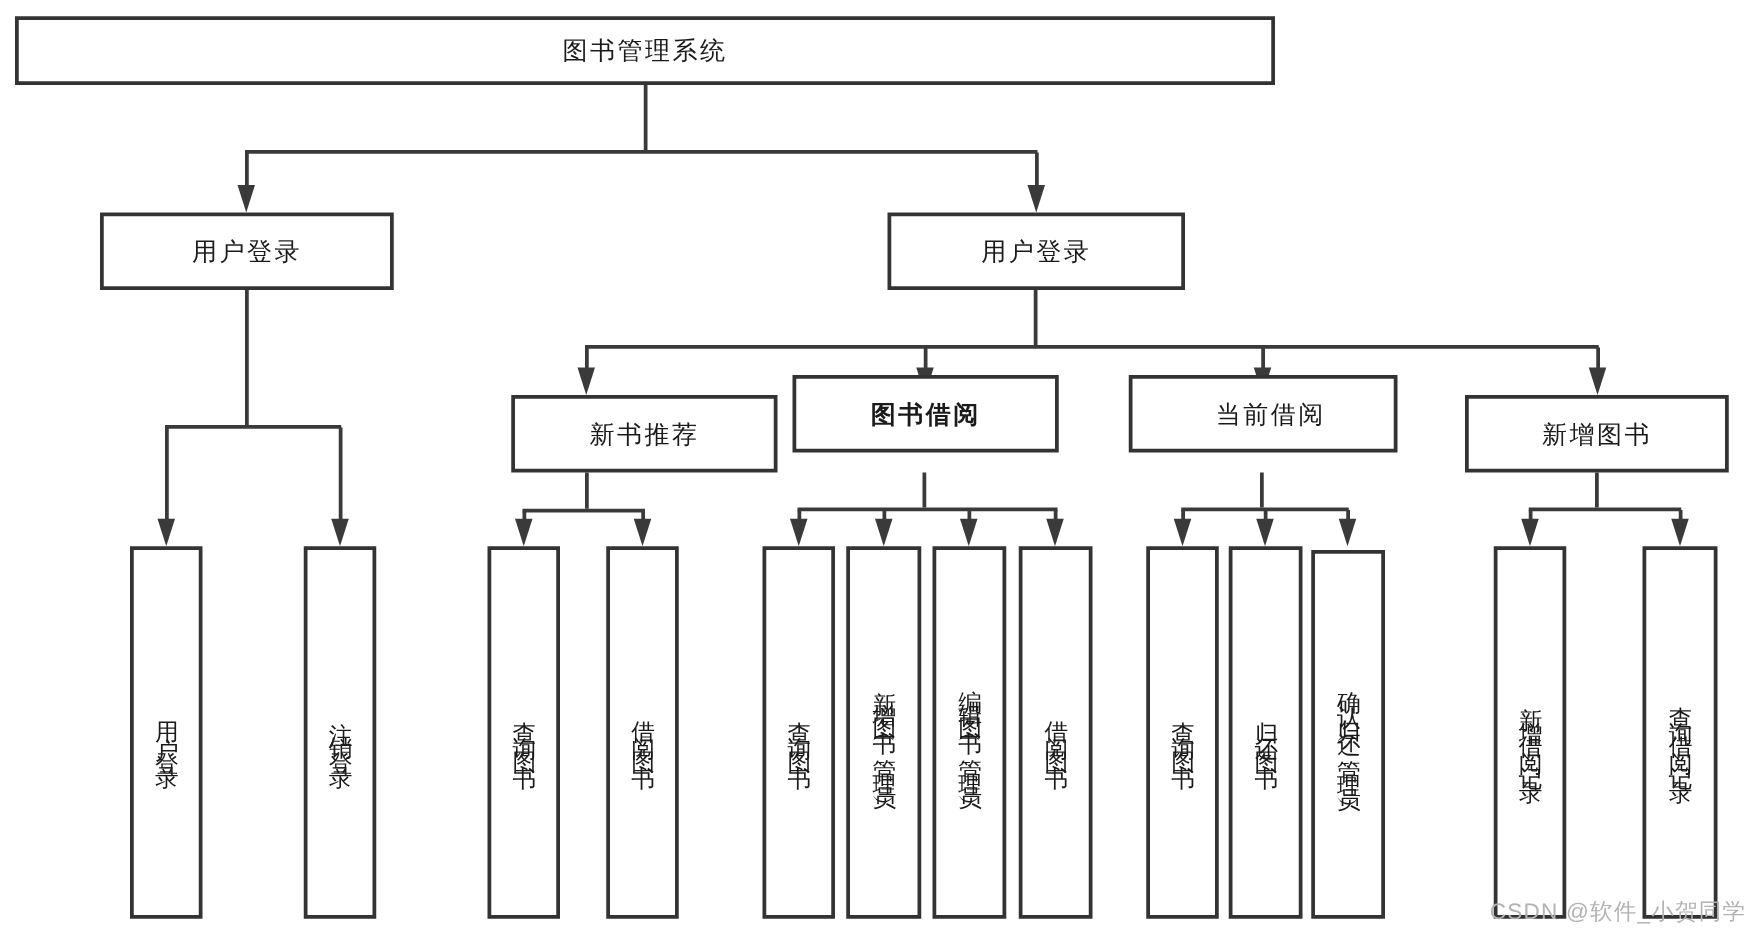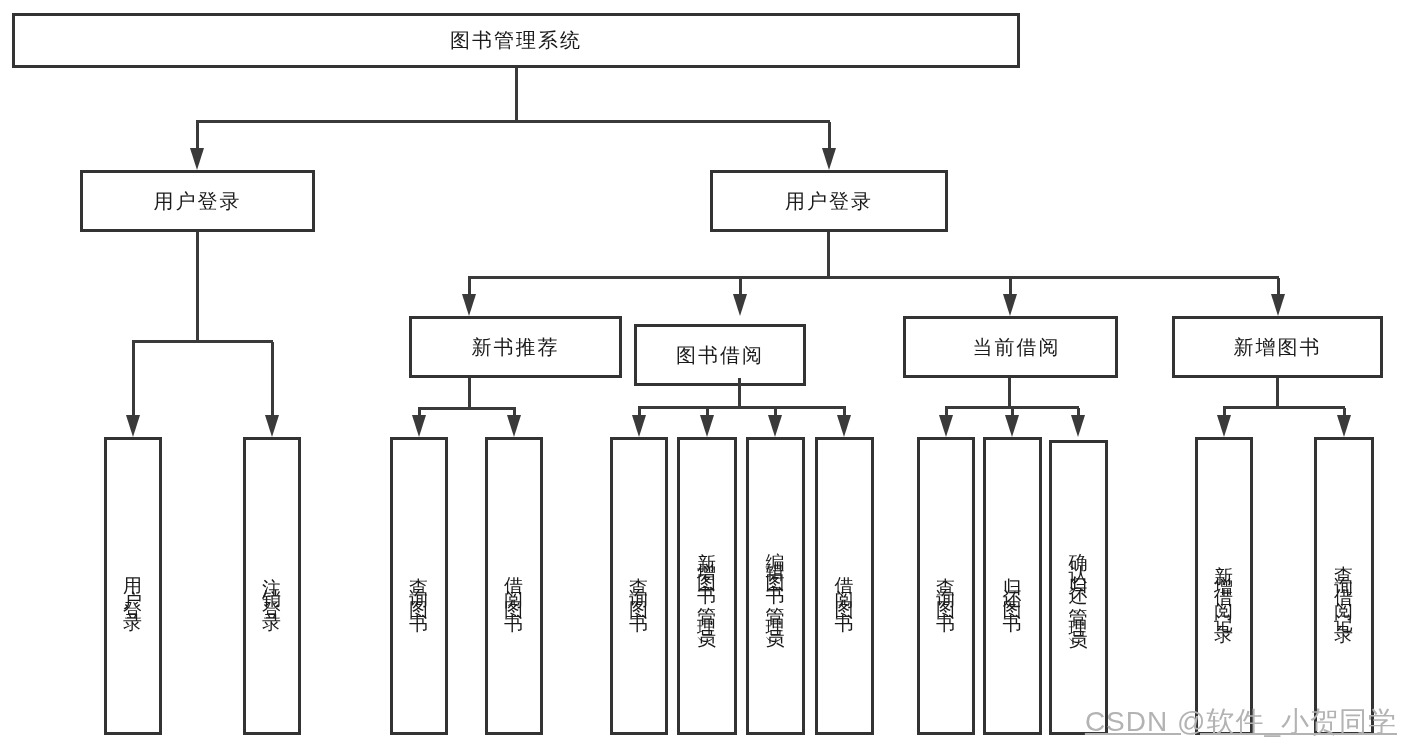--- a/index.html
+++ b/index.html
@@ -56,25 +56,24 @@
   }
   .arrow::after{
     content:"";position:absolute;left:0;bottom:0;width:0;height:0;
     border-left:7px solid transparent;
     border-right:7px solid transparent;
     border-top:22px solid var(--line);
   }
   .watermark{
     position:absolute;
     right:8px;bottom:6px;
-    font-size:28px;
+    font-size:18px;
     color:var(--watermark);
     letter-spacing:1px;
     white-space:nowrap;
-    text-decoration:underline;
   }
 </style>
 </head>
 <body>
 
 <div class="canvas">
 
   <div class="hbox" style="left:12px;top:13px;width:1008px;height:55px;text-align:right;">图书管理系统</div>
 
   <div class="vline" style="left:515px;top:68px;height:52px;"></div>
@@ -91,22 +90,22 @@
   <div class="arrow" style="left:265px;top:342px;height:95px;"></div>
 
   <div class="vline" style="left:827px;top:232px;height:44px;"></div>
   <div class="hline" style="left:468px;top:276px;width:811px;"></div>
   <div class="arrow" style="left:462px;top:278px;height:38px;"></div>
   <div class="arrow" style="left:733px;top:278px;height:38px;"></div>
   <div class="arrow" style="left:1003px;top:278px;height:38px;"></div>
   <div class="arrow" style="left:1271px;top:278px;height:38px;"></div>
 
   <div class="hbox" style="left:363px;top:316px;width:213px;height:62px;margin-left:46px;">新书推荐</div>
-  <div class="hbox" style="left:634px;top:324px;width:172px;height:62px;">图书借阅</div>
-  <div class="hbox" style="left:903px;top:316px;width:215px;height:62px;padding-left:12px;">当前借阅</div>
+  <div class="hbox" style="left:634px;top:300px;width:213px;height:62px;font-weight:bold;">图书借阅</div>
+  <div class="hbox" style="left:903px;top:300px;width:215px;height:62px;padding-left:12px;">当前借阅</div>
   <div class="hbox" style="left:1172px;top:316px;width:211px;height:62px;">新增图书</div>
 
   <div class="vline" style="left:468px;top:378px;height:29px;"></div>
   <div class="hline" style="left:418px;top:407px;width:98px;"></div>
   <div class="arrow" style="left:412px;top:409px;height:28px;"></div>
   <div class="arrow" style="left:507px;top:409px;height:28px;"></div>
 
   <div class="vline" style="left:738px;top:378px;height:28px;"></div>
   <div class="hline" style="left:638px;top:406px;width:208px;"></div>
   <div class="arrow" style="left:632px;top:408px;height:29px;"></div>

